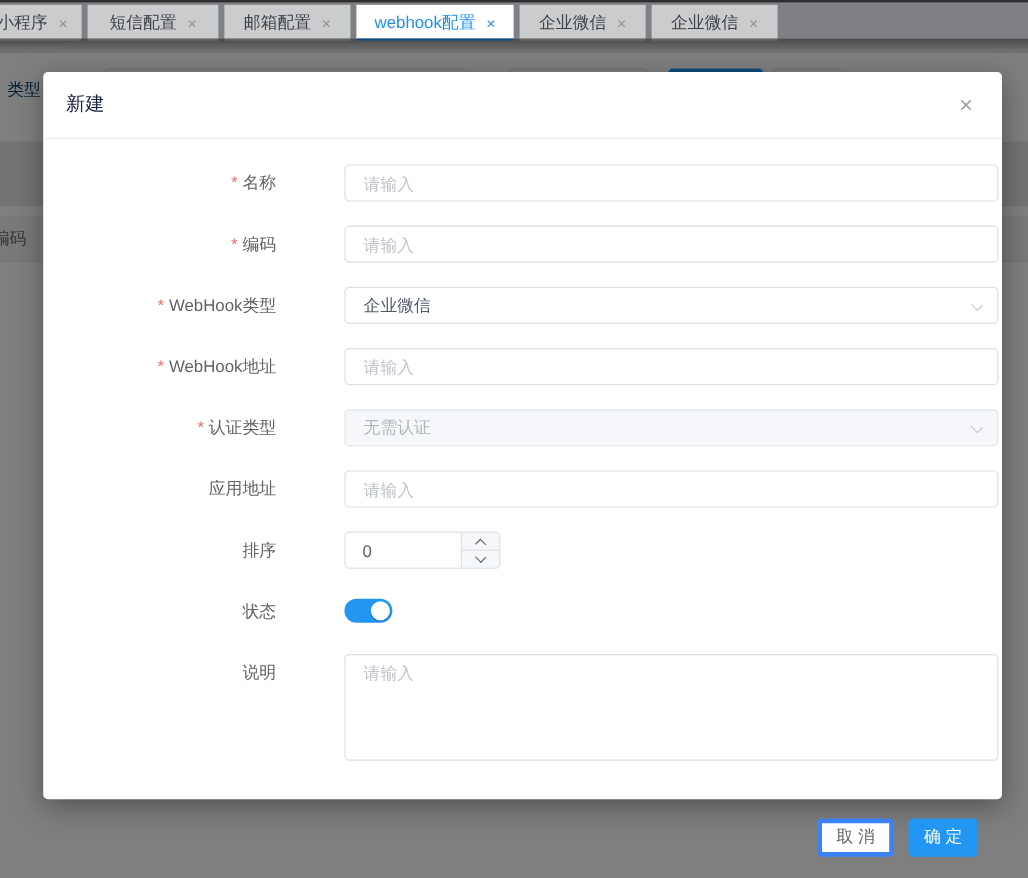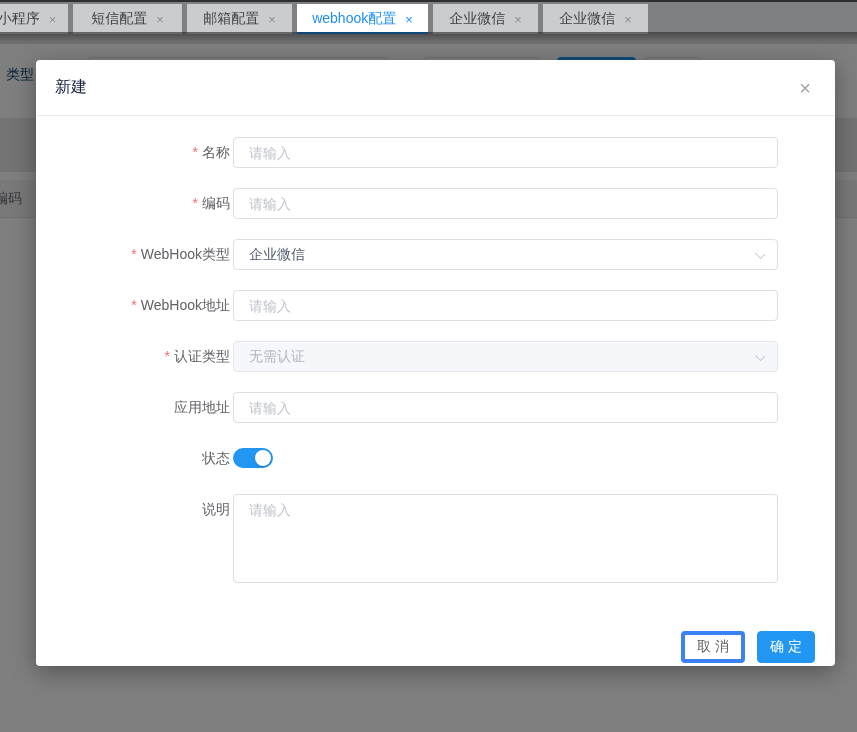--- a/index.html
+++ b/index.html
@@ -45,26 +45,26 @@
   
   .modal { position:absolute; left:36px; top:60px; width:799px; height:606px;
     background:#fff; border-radius:4px; box-shadow:0 6px 24px rgba(0,0,0,0.35); z-index:50; }
   .modal-header { position:relative; height:56px; border-bottom:1px solid #ececec;
     display:flex; align-items:center; padding-left:19px; }
   .modal-title { font-size:16px; color:#17233d; font-weight:500; }
   .modal-close { position:absolute; right:18px; top:16px; width:24px; height:24px;
     display:flex; align-items:center; justify-content:center;
     font-size:20px; color:#a0a4ab; cursor:pointer; line-height:1; }
   .modal-body { padding-top:21px; }
-  .frm-row { display:flex; align-items:flex-start; height:31px; margin-bottom:20px; }
+  .frm-row { display:flex; align-items:flex-start; height:31px; margin-bottom:20px;gap:36px; }
   .frm-row.ta-row { height:89px; }
   .frm-label { width:194px; text-align:right; font-size:14px; color:#606266;
     line-height:31px; white-space:nowrap; }
   .req { color:#f56c6c; margin-right:4px; font-size:14px; }
-  .frm-ctl { margin-left:3px; }
+  .frm-ctl { margin-left:21px; }
   .frm-input { width:545px; height:31px; border:1px solid #dcdfe6; border-radius:4px;
     padding:0 15px; font-size:14px; color:#606266; outline:none; background:#fff;
     font-family:"Liberation Sans","DejaVu Sans",sans-serif; }
   .frm-input::placeholder, .frm-textarea::placeholder { color:#c0c4cc; opacity:1; }
   .frm-select { position:relative; width:545px; height:31px; border:1px solid #dcdfe6;
     border-radius:4px; background:#fff; display:flex; align-items:center;
     padding:0 30px 0 15px; font-size:14px; color:#515a6e; cursor:pointer; }
   .frm-select.disabled { background:#f5f7fa; border-color:#e4e7ed; color:#b0b6bf; cursor:not-allowed; }
   .chevron { position:absolute; right:13px; top:10px; width:8px; height:8px; }
   .chevron::before { content:""; position:absolute; left:0; top:0; width:7px; height:7px;
@@ -194,20 +194,36 @@
             <span class="chevron"></span>
           </div>
         </div>
       </div>
 
       <div class="frm-row">
         <label class="frm-label"><span>应用地址</span></label>
         <div class="frm-ctl"><input class="frm-input" placeholder="请输入" style=""></div>
       </div>
 
+      <div class="frm-row">
+        <label class="frm-label"><span>排序</span></label>
+        <div class="frm-ctl">
+          <div class="num-box">
+            <input class="num-input" value="0" style="">
+            <div class="num-steps">
+              <div class="num-step up">
+                  <span class="arrow up"></span>
+                </div>
+              <div class="num-step">
+                  <span class="arrow down"></span>
+                </div>
+            </div>
+          </div>
+        </div>
+      </div>
 
       <div class="frm-row">
         <label class="frm-label"><span>状态</span></label>
         <div class="frm-ctl">
           <div class="switch">
             <div class="switch-knob"></div>
           </div>
         </div>
       </div>
 

